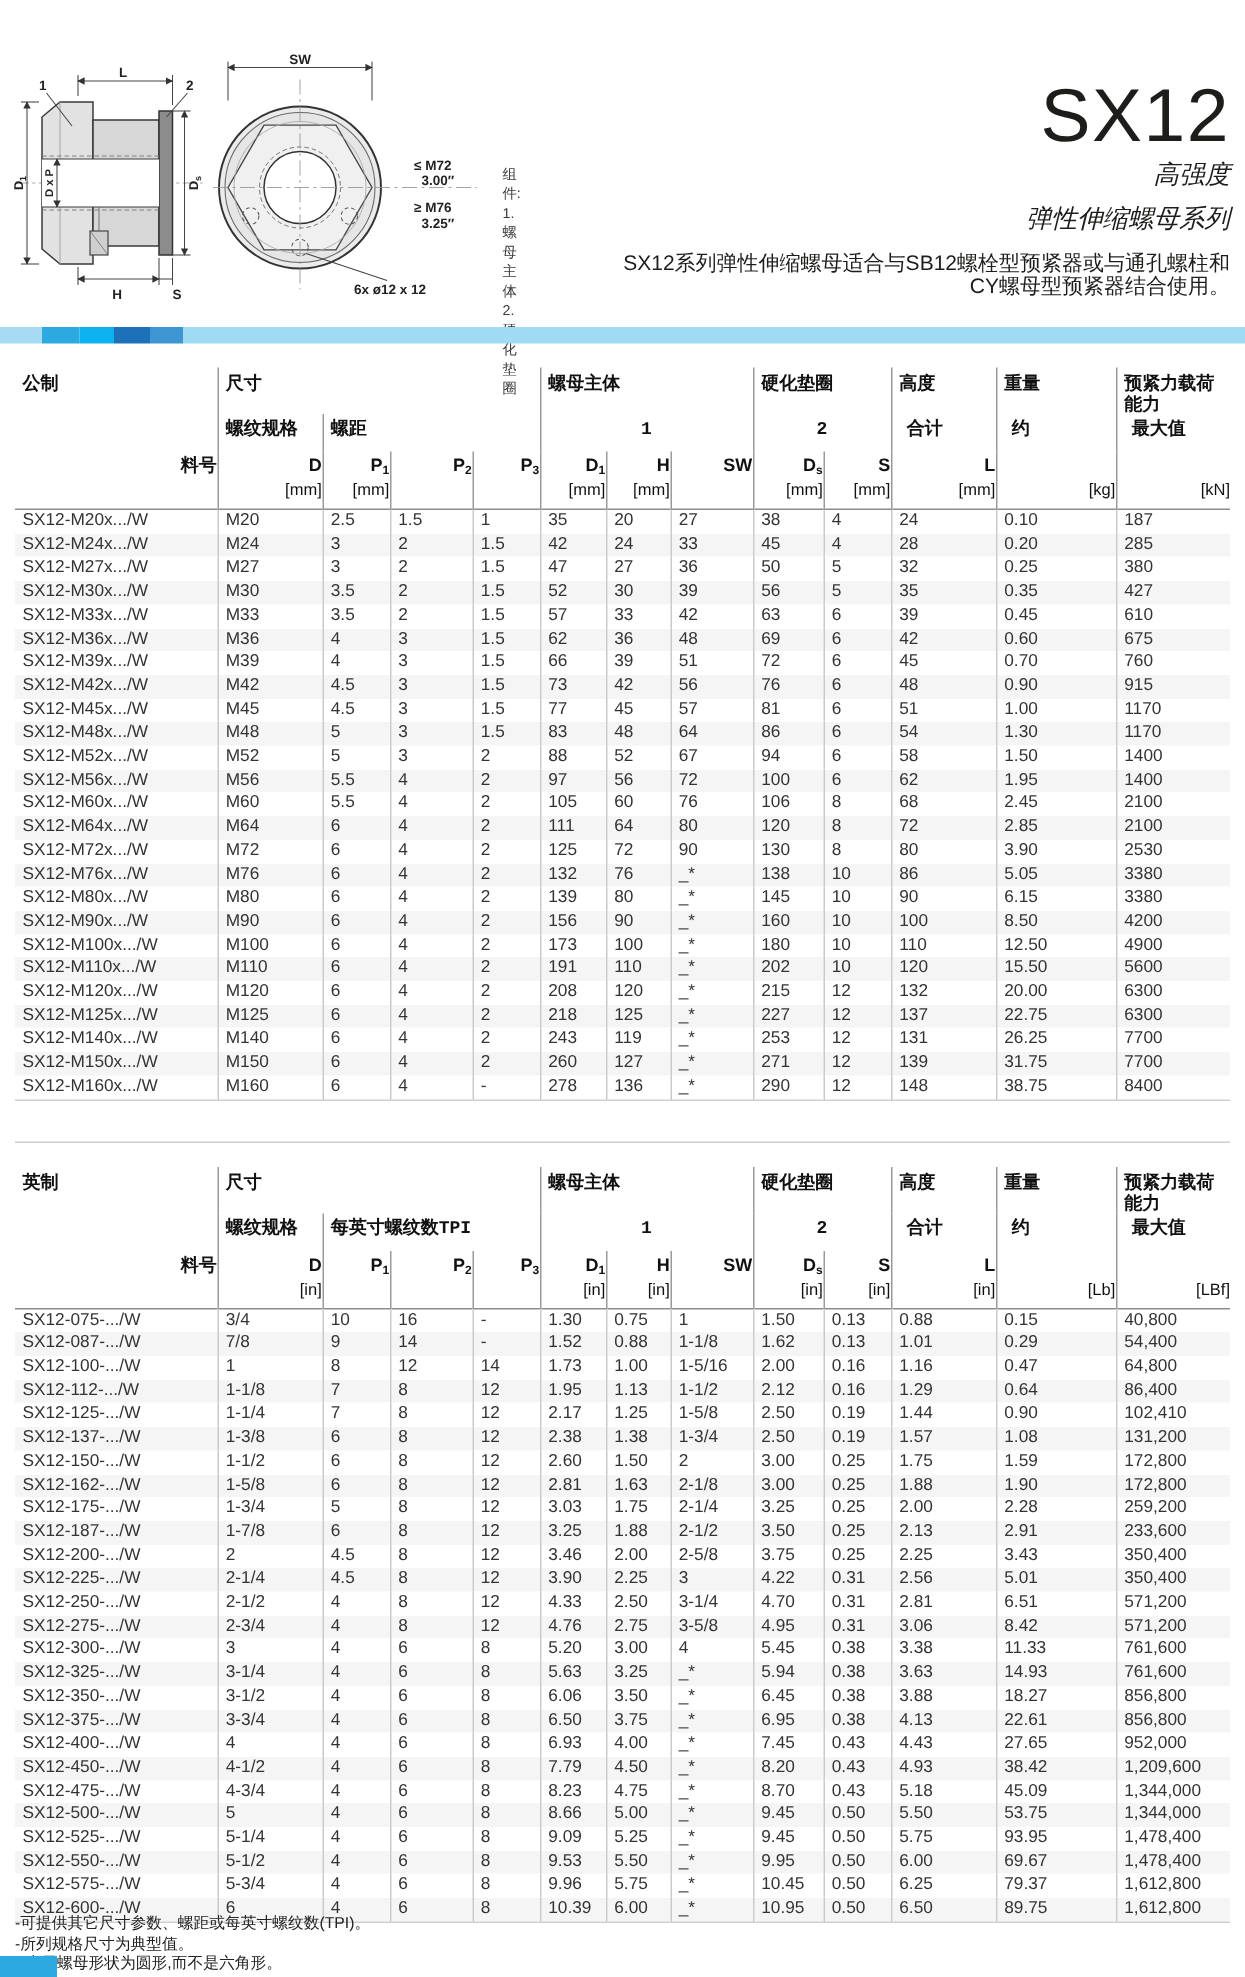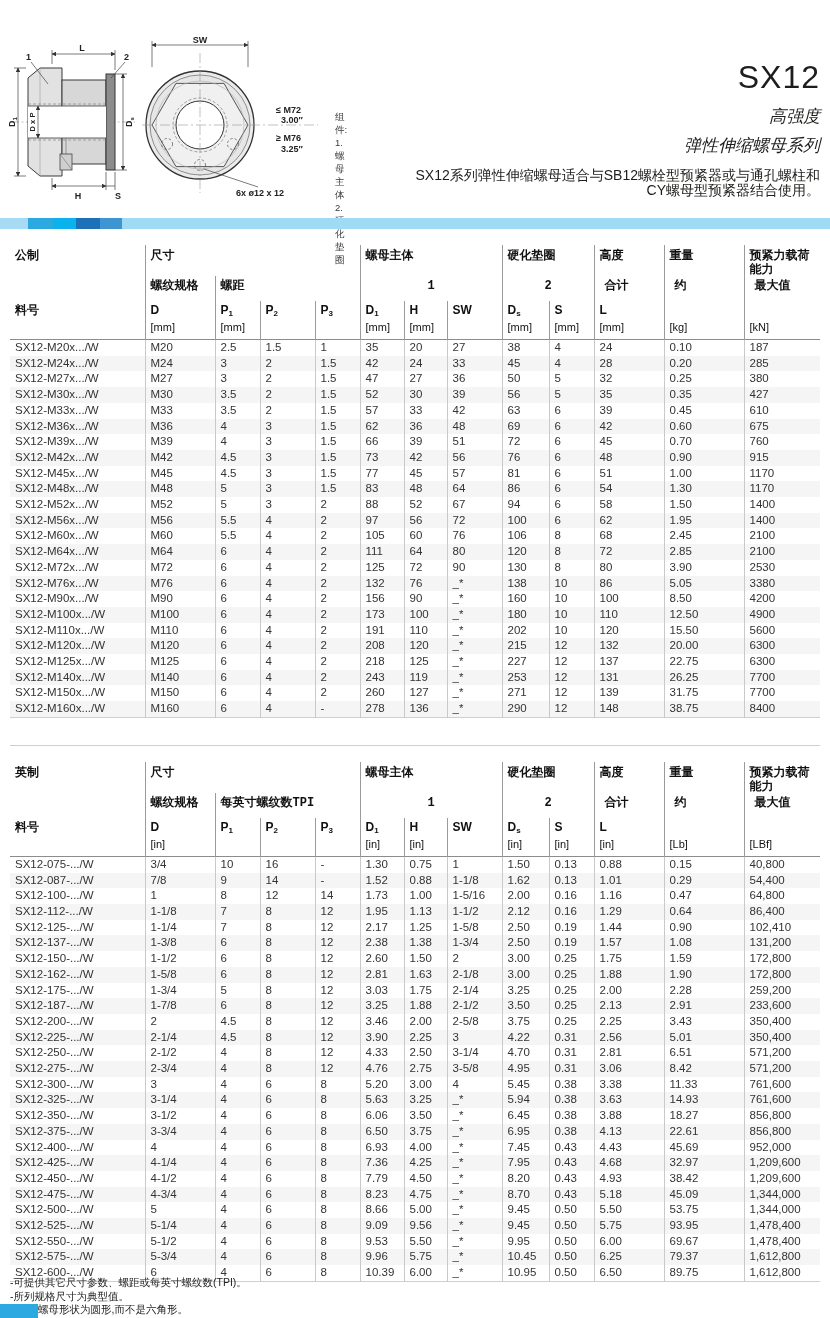--- a/index.html
+++ b/index.html
@@ -1,21 +1,21 @@
 <!DOCTYPE html>
 <html><head>
 <meta charset="utf-8">
 <style>
   html,body { margin:0; padding:0; background:#fff; }
   .page { position:relative; width:830px; height:1318px; background:#fff; overflow:hidden;
           font-family:"Liberation Sans","DejaVu Sans",sans-serif; color:#1d1d1b; }
 
   
   .title-block { position:absolute; top:52px; right:10px; text-align:right; }
-  .title-main { font-size:32px; line-height:50px; font-weight:400; letter-spacing:1px; }
+  .title-main { font-size:50px; line-height:50px; font-weight:400; letter-spacing:1px; }
   .title-sub  { font-size:17px; line-height:29px; font-weight:400;font-style:italic; }
   .title-desc { margin-top:8px; font-size:14px; line-height:14.5px; color:#1d1d1b; }
 
   
   .drawing-area { position:absolute; left:0; top:0; }
   svg text { font-family:"Liberation Sans","DejaVu Sans",sans-serif; }
   .components-note { position:absolute; left:335px; top:110px; font-size:9.5px; line-height:13px; color:#3a3a3a; }
 
   
   .band { position:absolute; left:0; top:218px; width:830px; height:11px; display:flex; }
@@ -25,21 +25,21 @@
   .tables { position:absolute; left:10px; top:229px; width:810px; }
   table { border-collapse:collapse; table-layout:fixed; width:810px; border-bottom:1px solid #cfcfcf;margin-top:16px; }
   .tbl-imperial-wrap { margin-top:27px; border-top:1px solid #cfcfcf; }
   col.c-part{width:135px} col.c-d{width:70px} col.c-p1{width:45px} col.c-p2{width:55px}
   col.c-p3{width:45px} col.c-d1{width:44px} col.c-h{width:43px} col.c-sw{width:55px}
   col.c-ds{width:47px} col.c-s{width:45px} col.c-l{width:70px} col.c-kg{width:80px} col.c-kn{width:76px}
 
   th { font-weight:bold; font-size:12px; text-align:left; vertical-align:top; padding:3px 0 0 5px; color:#111; line-height:14px; }
   .h1 th { height:25px; }
   .h2 th { height:22px;font-family:Liberation Mono, monospace; }
-  .h3 th { height:36px; padding-top:2px; }
+  .h3 th { height:36px; padding-top:2px;text-align:right; }
   .cl { height:17px; font-size:12px; }
   .cl sub { font-size:8px; vertical-align:-2px; }
   .cu { font-size:11px; font-weight:normal; }
   .bl { border-left:1px solid #9a9a9a; }
   .ctr { text-align:center; padding-left:0; }
   .ind { padding-left:10px; }
   thead { border-bottom:1px solid #8c8c8c; }
 
   td { font-size:11.5px; color:#333; padding:0 0 0 5px; height:15.7px; line-height:15.7px;
        white-space:nowrap; overflow:hidden; }
@@ -501,20 +501,35 @@
             <td>6</td>
             <td>4</td>
             <td>2</td>
             <td>132</td>
             <td>76</td>
             <td>_*</td>
             <td>138</td>
             <td>10</td>
             <td>86</td>
             <td>5.05</td>
+            <td>3380</td>
+          </tr>
+          <tr>
+            <td>SX12-M80x.../W</td>
+            <td>M80</td>
+            <td>6</td>
+            <td>4</td>
+            <td>2</td>
+            <td>139</td>
+            <td>80</td>
+            <td>_*</td>
+            <td>145</td>
+            <td>10</td>
+            <td>90</td>
+            <td>6.15</td>
             <td>3380</td>
           </tr>
           <tr>
             <td>SX12-M90x.../W</td>
             <td>M90</td>
             <td>6</td>
             <td>4</td>
             <td>2</td>
             <td>156</td>
             <td>90</td>
@@ -1001,37 +1016,22 @@
               <td>4</td>
               <td>4</td>
               <td>6</td>
               <td>8</td>
               <td>6.93</td>
               <td>4.00</td>
               <td>_*</td>
               <td>7.45</td>
               <td>0.43</td>
               <td>4.43</td>
-              <td>45.69</td>
+              <td>27.65</td>
               <td>952,000</td>
-            </tr>
-            <tr>
-              <td>SX12-425-.../W</td>
-              <td>4-1/4</td>
-              <td>4</td>
-              <td>6</td>
-              <td>8</td>
-              <td>7.36</td>
-              <td>4.25</td>
-              <td>_*</td>
-              <td>7.95</td>
-              <td>0.43</td>
-              <td>4.68</td>
-              <td>32.97</td>
-              <td>1,209,600</td>
             </tr>
             <tr>
               <td>SX12-450-.../W</td>
               <td>4-1/2</td>
               <td>4</td>
               <td>6</td>
               <td>8</td>
               <td>7.79</td>
               <td>4.50</td>
               <td>_*</td>
@@ -1071,21 +1071,21 @@
               <td>53.75</td>
               <td>1,344,000</td>
             </tr>
             <tr>
               <td>SX12-525-.../W</td>
               <td>5-1/4</td>
               <td>4</td>
               <td>6</td>
               <td>8</td>
               <td>9.09</td>
-              <td>9.56</td>
+              <td>5.25</td>
               <td>_*</td>
               <td>9.45</td>
               <td>0.50</td>
               <td>5.75</td>
               <td>93.95</td>
               <td>1,478,400</td>
             </tr>
             <tr>
               <td>SX12-550-.../W</td>
               <td>5-1/2</td>

